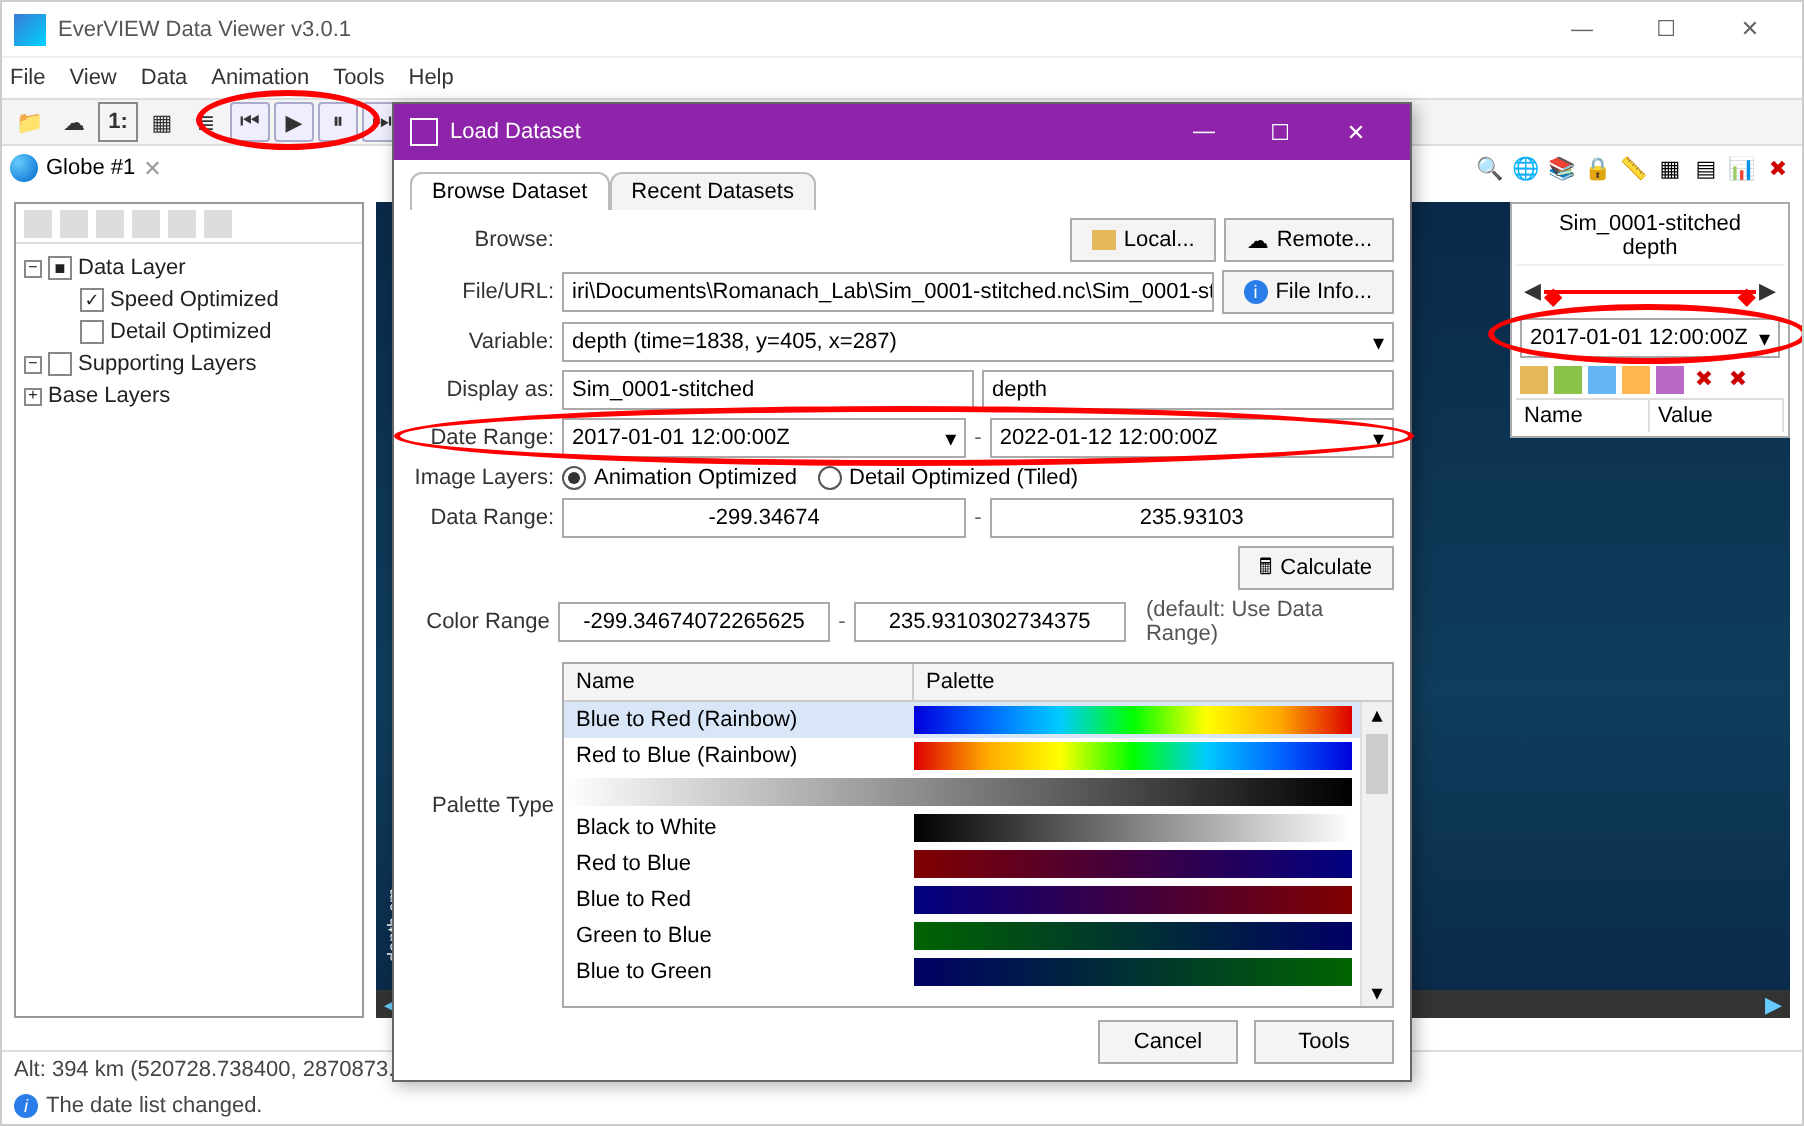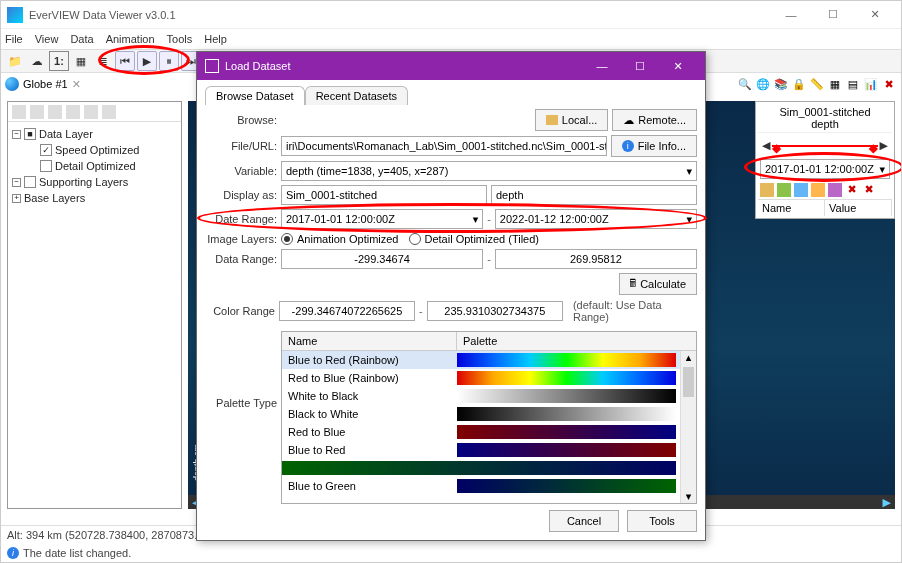--- a/index.html
+++ b/index.html
@@ -301,21 +301,21 @@
       <span>Detail Optimized (Tiled)</span>
     </div>
 
     <div class="form-row">
       <div class="lbl">Data Range:</div>
       <div class="ip" style="flex:1;justify-content:center">
           <span>-299.34674</span>
         </div>
       <span class="dash">-</span>
       <div class="ip" style="flex:1;justify-content:center">
-          <span>269.95812</span>
+          <span>235.93103</span>
         </div>
     </div>
     <div class="form-row" style="justify-content:flex-end">
       <div class="btn">
           <span>🖩</span>
           <span>Calculate</span>
         </div>
     </div>
 
 
@@ -341,36 +341,36 @@
         <div class="pt-body" id="palette-body">
           <div class="pt-row sel">
               <div class="pt-name">Blue to Red (Rainbow)</div>
               <div class="swatch" style="background: linear-gradient(90deg, rgb(0, 0, 221), rgb(0, 102, 255), rgb(0, 204, 255), rgb(0, 255, 0), rgb(255, 255, 0), rgb(255, 170, 0), rgb(221, 0, 0));"></div>
             </div>
             <div class="pt-row">
               <div class="pt-name">Red to Blue (Rainbow)</div>
               <div class="swatch" style="background: linear-gradient(90deg, rgb(221, 0, 0), rgb(255, 170, 0), rgb(255, 255, 0), rgb(0, 255, 0), rgb(0, 204, 255), rgb(0, 102, 255), rgb(0, 0, 221));"></div>
             </div>
             <div class="pt-row">
-              <div class="pt-name">White to Black</div>
               <div class="swatch" style="background: linear-gradient(90deg, rgb(255, 255, 255), rgb(0, 0, 0));"></div>
             </div>
             <div class="pt-row">
               <div class="pt-name">Black to White</div>
               <div class="swatch" style="background: linear-gradient(90deg, rgb(0, 0, 0), rgb(255, 255, 255));"></div>
             </div>
             <div class="pt-row">
               <div class="pt-name">Red to Blue</div>
               <div class="swatch" style="background: linear-gradient(90deg, rgb(128, 0, 0), rgb(64, 0, 64), rgb(0, 0, 128));"></div>
             </div>
             <div class="pt-row">
               <div class="pt-name">Blue to Red</div>
               <div class="swatch" style="background: linear-gradient(90deg, rgb(0, 0, 128), rgb(64, 0, 64), rgb(128, 0, 0));"></div>
             </div>
             <div class="pt-row">
+              <div class="pt-name">Green to Blue</div>
               <div class="swatch" style="background: linear-gradient(90deg, rgb(0, 100, 0), rgb(0, 50, 50), rgb(0, 0, 100));"></div>
             </div>
             <div class="pt-row">
               <div class="pt-name">Blue to Green</div>
               <div class="swatch" style="background: linear-gradient(90deg, rgb(0, 0, 100), rgb(0, 50, 50), rgb(0, 100, 0));"></div>
             </div>
             <div class="scrollbar-v">
             <div style="position:absolute;top:0;left:0;right:0;text-align:center">▴</div>
             <div class="thumb"></div>
             <div style="position:absolute;bottom:0;left:0;right:0;text-align:center">▾</div>

